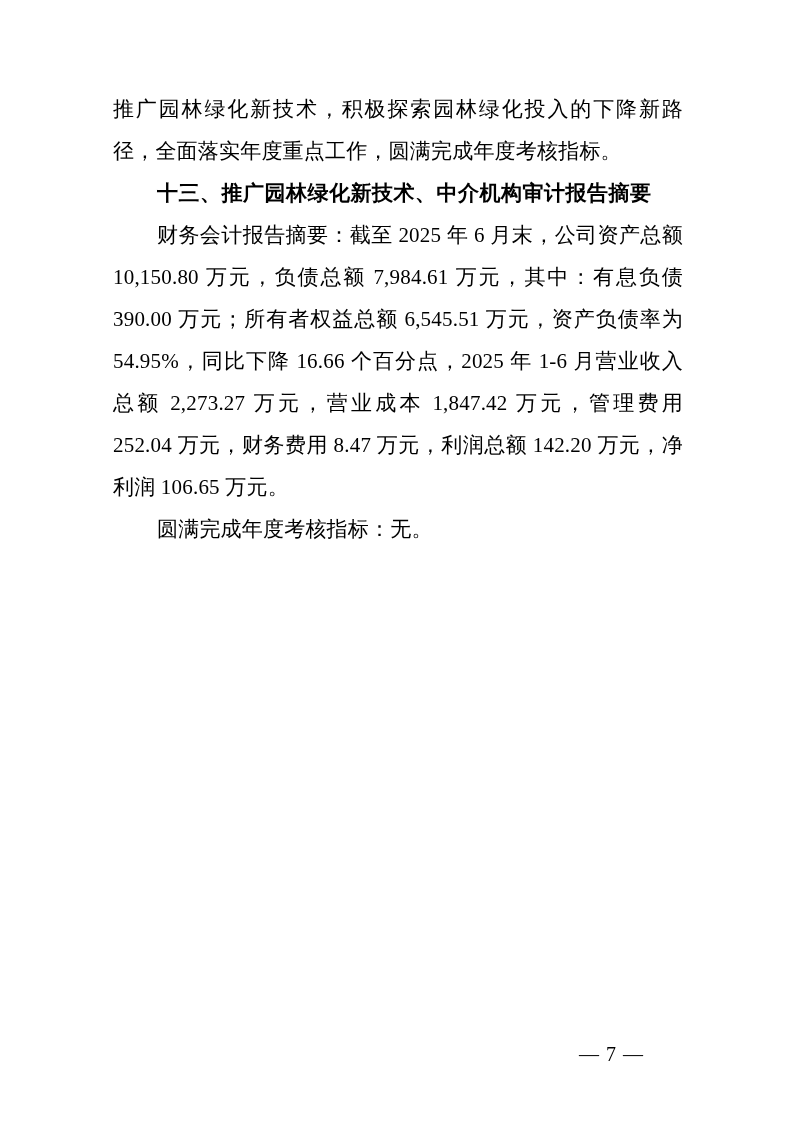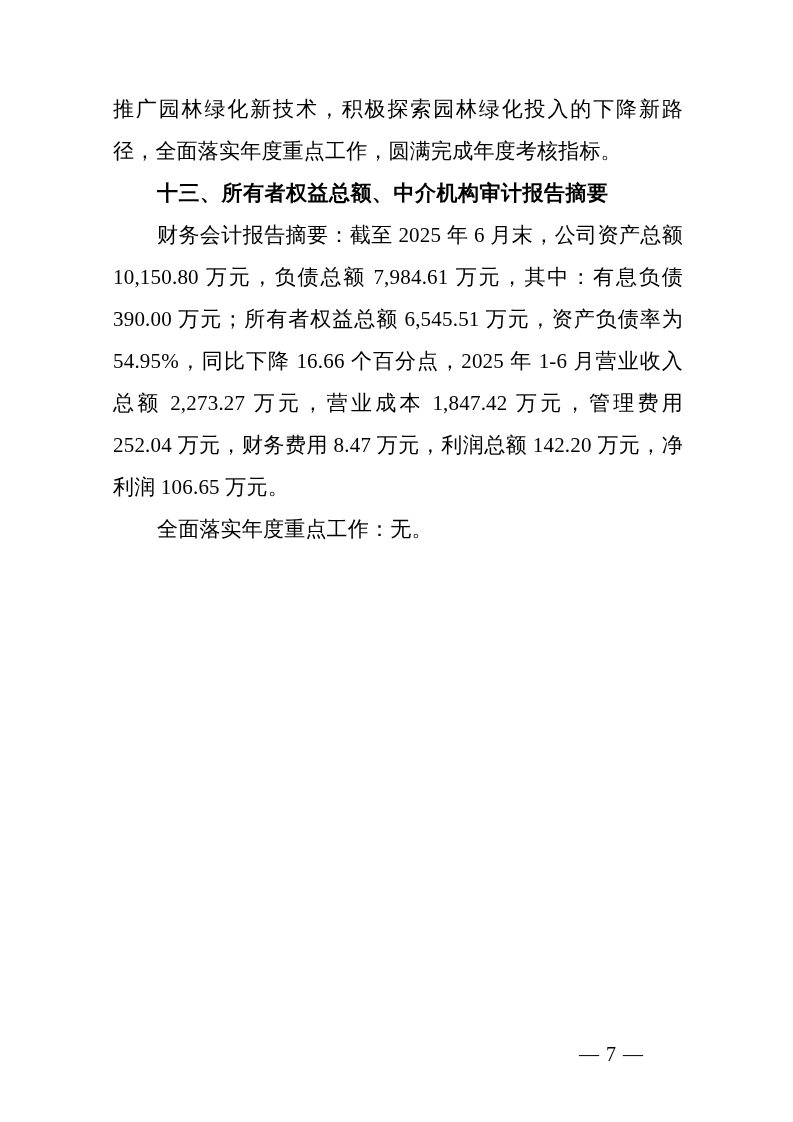--- a/index.html
+++ b/index.html
@@ -58,20 +58,20 @@
     display: inline-block;
     margin-left: 430px;
   }
 </style>
 </head>
 <body>
 
 <div class="page">
   <div class="content">
     <p class="body">推广园林绿化新技术，积极探索园林绿化投入的下降新路径，全面落实年度重点工作，圆满完成年度考核指标。</p>
-    <p class="heading">十三、所有者权益总额、中介机构审计报告摘要</p>
+    <p class="heading">十三、推广园林绿化新技术、中介机构审计报告摘要</p>
     <p class="indent">财务会计报告摘要：截至 2025 年 6 月末，公司资产总额 10,150.80 万元，负债总额 7,984.61 万元，其中：有息负债 390.00 万元；所有者权益总额 6,545.51 万元，资产负债率为 54.95%，同比下降 16.66 个百分点，2025 年 1-6 月营业收入总额 2,273.27 万元，营业成本 1,847.42 万元，管理费用 252.04 万元，财务费用 8.47 万元，利润总额 142.20 万元，净利润 106.65 万元。</p>
-    <p class="indent">全面落实年度重点工作：无。</p>
+    <p class="indent">圆满完成年度考核指标：无。</p>
   </div>
   <div class="page-number">
     <span>— 7 —</span>
   </div>
 </div>
 
 </body></html>

